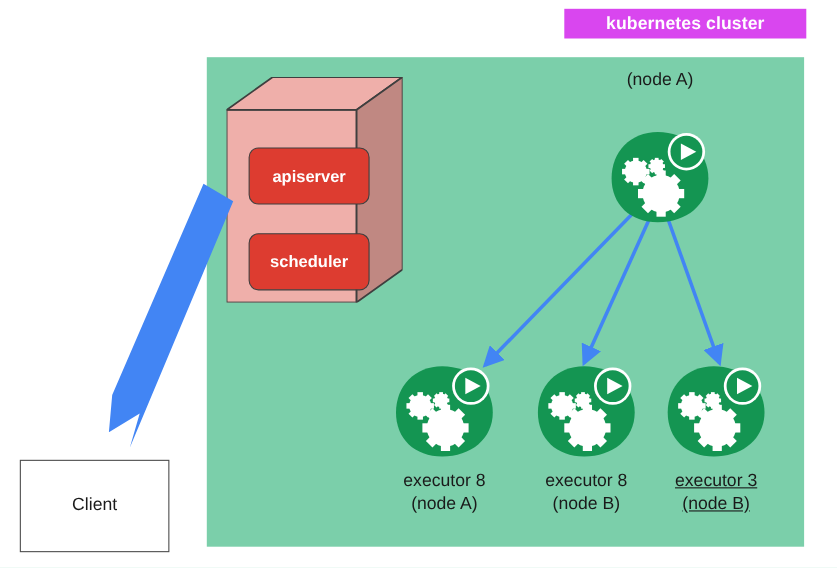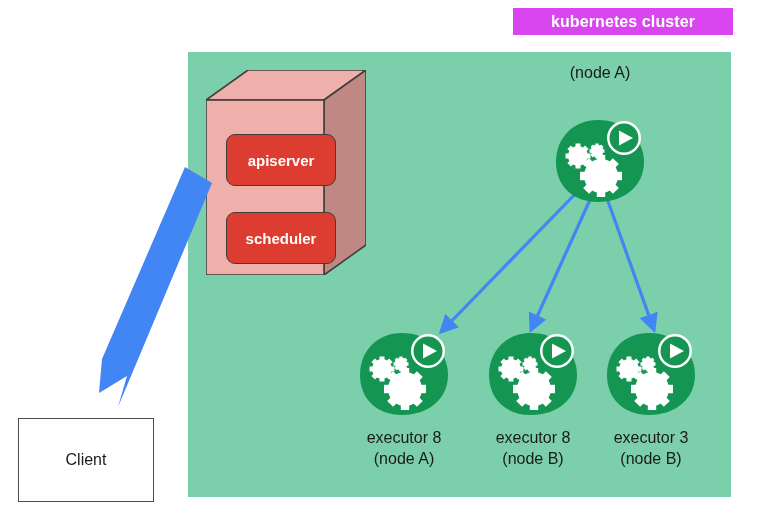--- a/index.html
+++ b/index.html
@@ -126,21 +126,21 @@
 
   
   .node-driver  { left: 554px; top: 118px; }
   .node-ex1     { left: 358px; top: 331px; }
   .node-ex2     { left: 487px; top: 331px; }
   .node-ex3     { left: 605px; top: 331px; }
 
   .cap-driver { left: 535px; top: 62px;  width: 130px; }
   .cap-ex1    { left: 344px; top: 427px; width: 120px; }
   .cap-ex2    { left: 473px; top: 427px; width: 120px; }
-  .cap-ex3    { left: 591px; top: 427px; width: 120px; }
+  .cap-ex3    { left: 591px; top: 427px; width: 120px; text-decoration: underline; }
 
   
   .connectors {
     position: absolute;
     left: 0; top: 0;
     width: 761px; height: 516px;
     pointer-events: none;
   }
 </style>
 </head>

